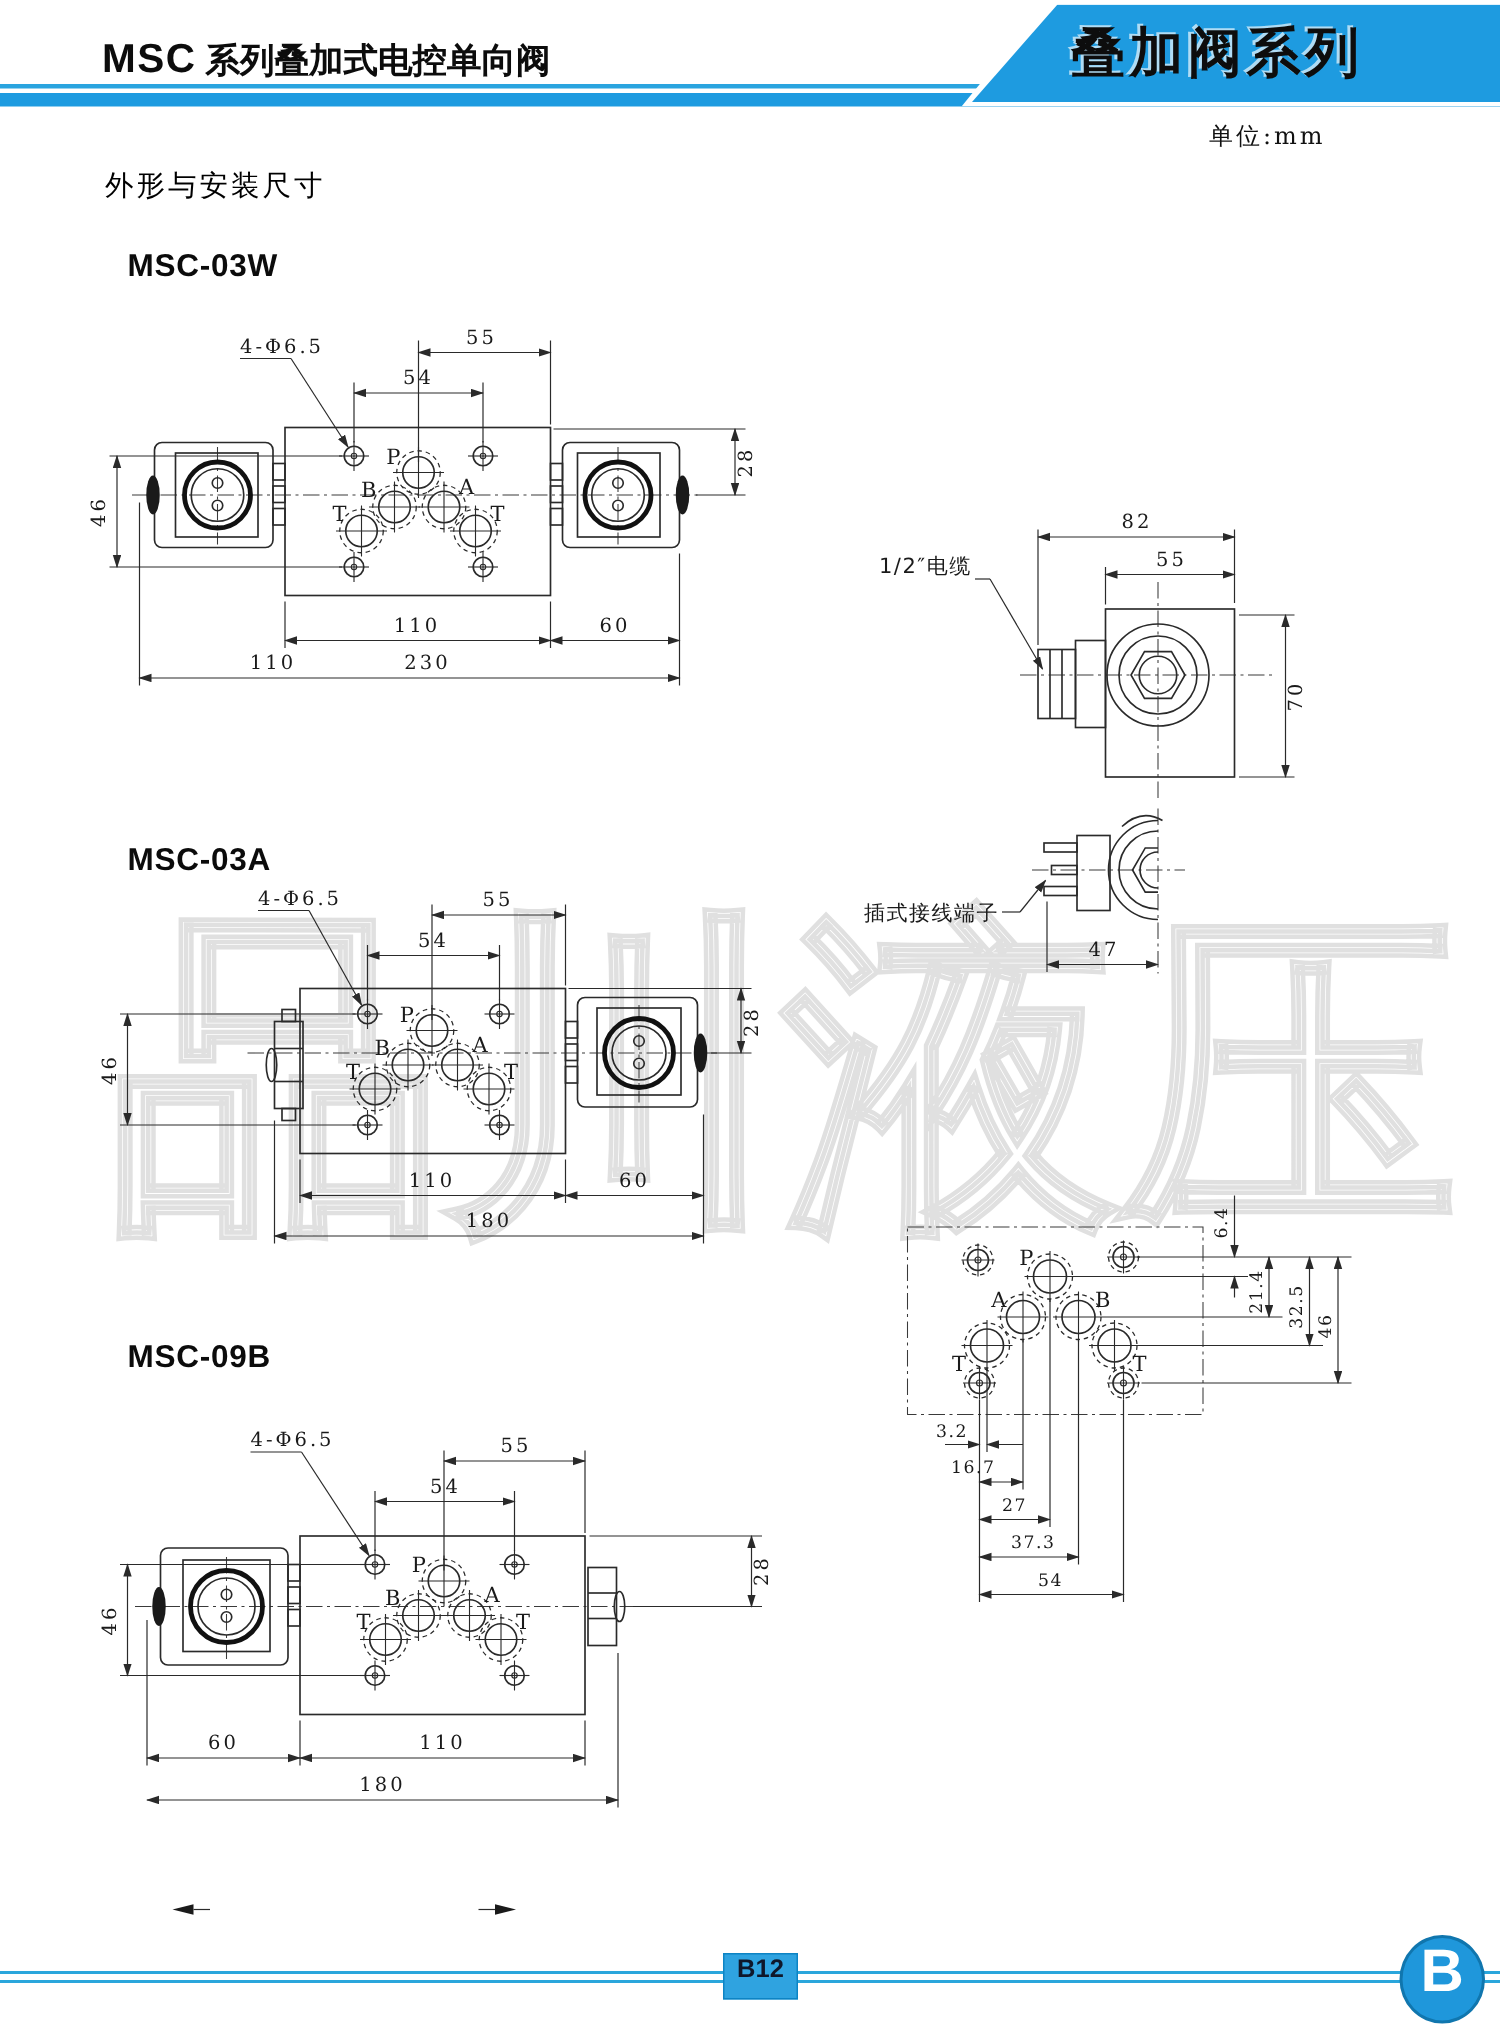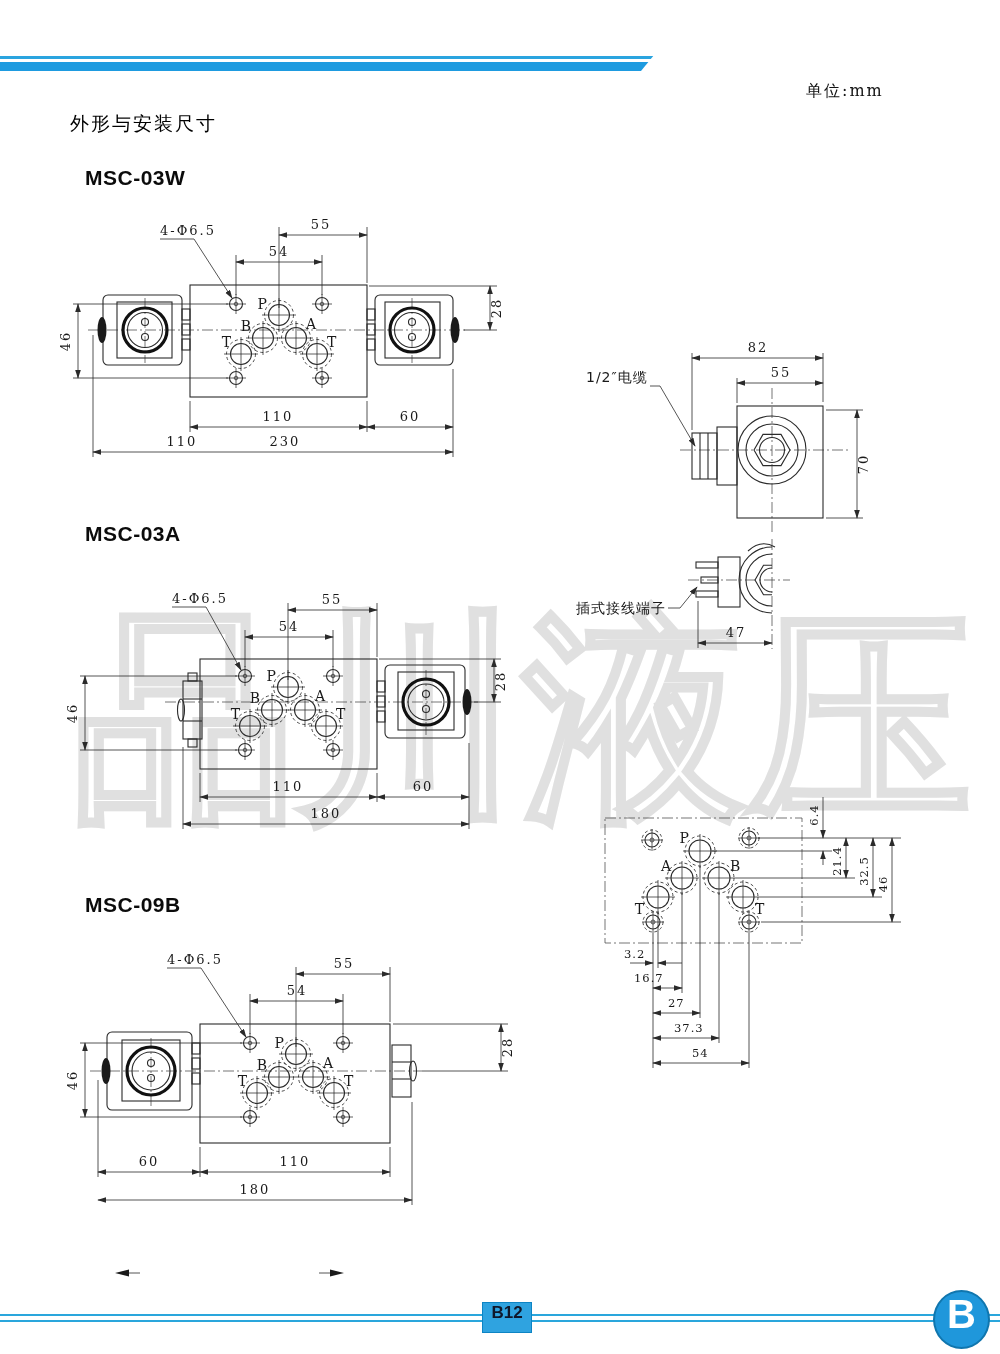--- a/index.html
+++ b/index.html
@@ -15,21 +15,21 @@
       clip-path:polygon(58px 0,100% 0,100% 100%,0 100%);}
   #badge{position:absolute;left:648px;top:3px;width:352px;height:65px;background:#1e9be0;
       clip-path:polygon(57px 0,100% 0,100% 100%,0 100%);}
   #badge .txt{display:block;padding-left:66px;line-height:66px;font-size:36px;font-weight:bold;
       color:#0d0d0d;letter-spacing:3px;text-shadow:-2px -1px 0 rgba(255,255,255,.65);}
   
   #unit{position:absolute;left:806px;top:81px;font-size:16px;color:#111;letter-spacing:2px;
         font-family:"DejaVu Serif",serif;}
   #sect{position:absolute;left:70px;top:111px;font-size:19px;color:#000000;letter-spacing:2px;}
   .model-h{position:absolute;left:85px;font:bold 21px "Liberation Sans",sans-serif;color:#0b0b0b;letter-spacing:.5px;}
-  #mh-w{top:166px;} #mh-a{top:522px;text-align:center;} #mh-b{top:893px;}
+  #mh-w{top:166px;} #mh-a{top:562px;text-align:center;} #mh-b{top:893px;}
   
   #wm{position:absolute;left:72px;top:588px;width:880px;height:270px;z-index:0;
       font-size:225px;font-weight:bold;line-height:260px;white-space:nowrap;
       color:transparent;-webkit-text-stroke:3px #e0e0e0;user-select:none;}
   
   svg{position:absolute;z-index:1;overflow:visible;}
   .ln{stroke:#2a2a2a;stroke-width:1.1;fill:none;}
   .thin{stroke:#2a2a2a;stroke-width:.75;fill:none;}
   .dim{stroke:#2a2a2a;stroke-width:.8;fill:none;}
   .cl{stroke:#3a3a3a;stroke-width:.7;fill:none;stroke-dasharray:11,3,2,3;}
@@ -48,23 +48,29 @@
       font:bold 17px "Liberation Sans",sans-serif;color:#0f172a;}
   #f-tab{position:absolute;left:933px;top:1290px;width:57px;height:59px;border-radius:50%;
       background:#1f97db;border:2px solid #1076ae;box-sizing:border-box;z-index:2;text-align:center;
       line-height:55px;font:bold 40px "Liberation Sans",sans-serif;color:#ffffff;}
 </style>
 </head>
 <body>
 
 <div id="page">
 
+  <div id="hdr-title">
+    <span class="m">MSC</span><span class="t">系列叠加式电控单向阀</span>
+  </div>
   <div id="hdr-line-thin"></div>
   <div id="hdr-band"></div>
   <div id="badge-outline"></div>
+  <div id="badge">
+    <span class="txt">叠加阀系列</span>
+  </div>
 
   <div id="unit">单位:mm</div>
   <div id="sect">外形与安装尺寸</div>
   <div id="mh-w" class="model-h">MSC-03W</div>
   <div id="mh-a" class="model-h">MSC-03A</div>
   <div id="mh-b" class="model-h">MSC-09B</div>
 
   <div id="wm">品川液压</div>
 
   <svg style="left:60px;top:205px" width="480" height="262" viewBox="0 0 480 262">

